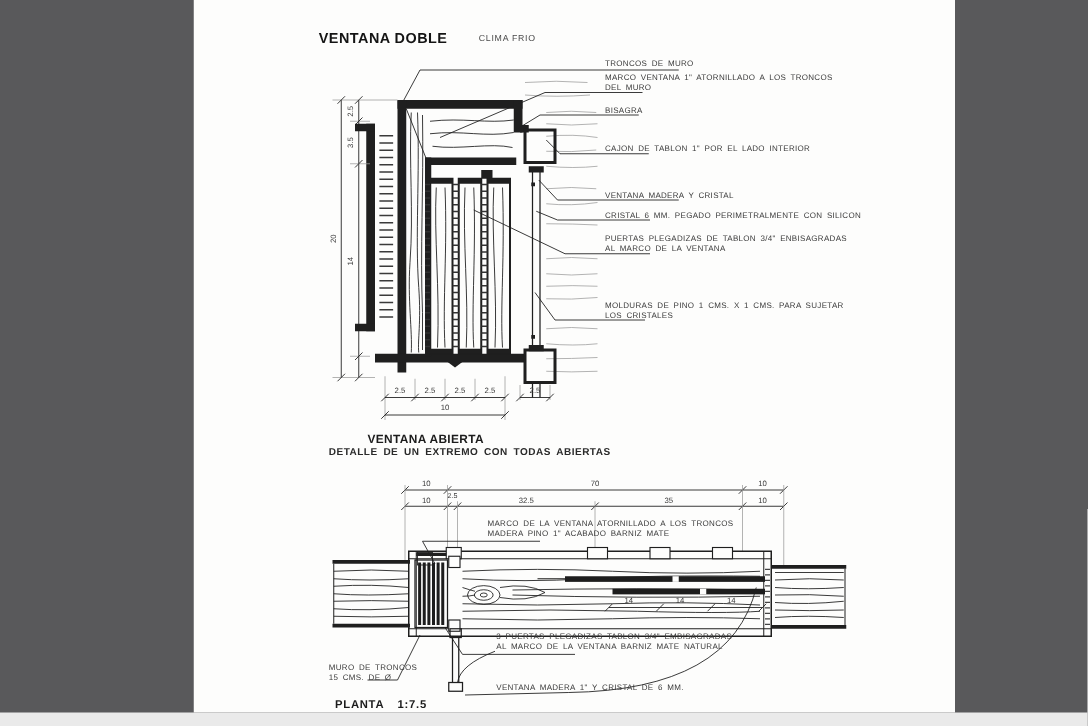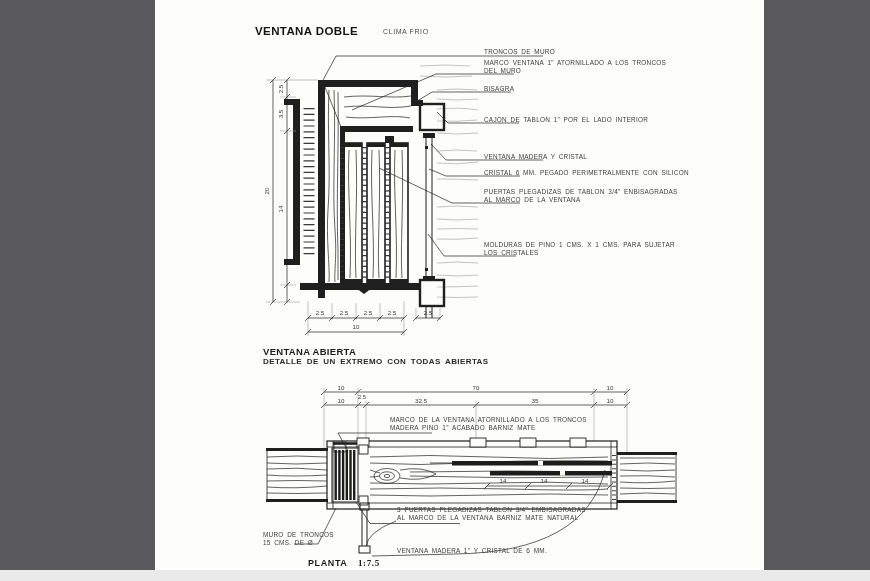--- a/index.html
+++ b/index.html
@@ -12,23 +12,23 @@
   #paper{position:absolute;left:155px;top:0;width:609px;height:570px;background:#fdfdfc;}
   #bottom-strip{position:absolute;left:0;top:570px;width:870px;height:11px;background:#eaeaea;}
   svg{position:absolute;left:0;top:0;pointer-events:none;}
   .t{position:absolute;color:#3b3b3b;white-space:pre-line;line-height:1.16;}
   .title{font-size:11.5px;font-weight:bold;color:#141414;letter-spacing:.4px;}
   .sub{font-size:7px;color:#4a4a4a;letter-spacing:.6px;}
   .callout{font-size:6.4px;letter-spacing:.25px;word-spacing:1.6px;line-height:1.22;}
   .dim{font-size:6.2px;color:#3b3b3b;transform:translateX(-50%);}
   .dim-sm{font-size:5.7px;}
   .rot{transform:translate(-50%,-50%) rotate(-90deg);transform-origin:center;}
-  .h2{font-size:9.5px;font-weight:bold;color:#1c1c1c;letter-spacing:.3px;}
+  .h2{font-size:9.5px;font-weight:bold;color:#1c1c1c;letter-spacing:.3px;margin-left:31px;}
   .h3{font-size:8px;font-weight:bold;color:#2a2a2a;letter-spacing:.4px;word-spacing:2px;text-align:center;}
-  .footer{font-size:9px;font-weight:bold;color:#1c1c1c;letter-spacing:.6px;margin-left:40px;}
+  .footer{font-size:9px;font-weight:bold;color:#1c1c1c;letter-spacing:.6px;}
 </style>
 </head>
 <body>
 
 <div id="canvas">
   <div id="paper"></div>
   <div id="bottom-strip"></div>
 
   <svg width="870" height="581" viewBox="0 0 870 581">
 
@@ -345,14 +345,14 @@
 15 CMS. DE Ø</div>
   <div class="t callout" style="left:397px;top:506px;">3 PUERTAS PLEGADIZAS TABLON 3/4" EMBISAGRADAS
 AL MARCO DE LA VENTANA BARNIZ MATE NATURAL</div>
   <div class="t callout" style="left:397px;top:547px;">VENTANA MADERA 1" Y CRISTAL DE 6 MM.</div>
 
   <div class="t dim" style="left:503px;top:477px;">14</div>
   <div class="t dim" style="left:544px;top:477px;">14</div>
   <div class="t dim" style="left:585px;top:477px;">14</div>
 
   <div class="t footer" style="left:268px;top:558px;">PLANTA</div>
-  <div class="t footer" style="left:318px;top:558px;font-family:Liberation Serif, serif;">1:7.5</div>
+  <div class="t footer" style="left:318px;top:558px;">1:7.5</div>
 </div>
 
 </body></html>

